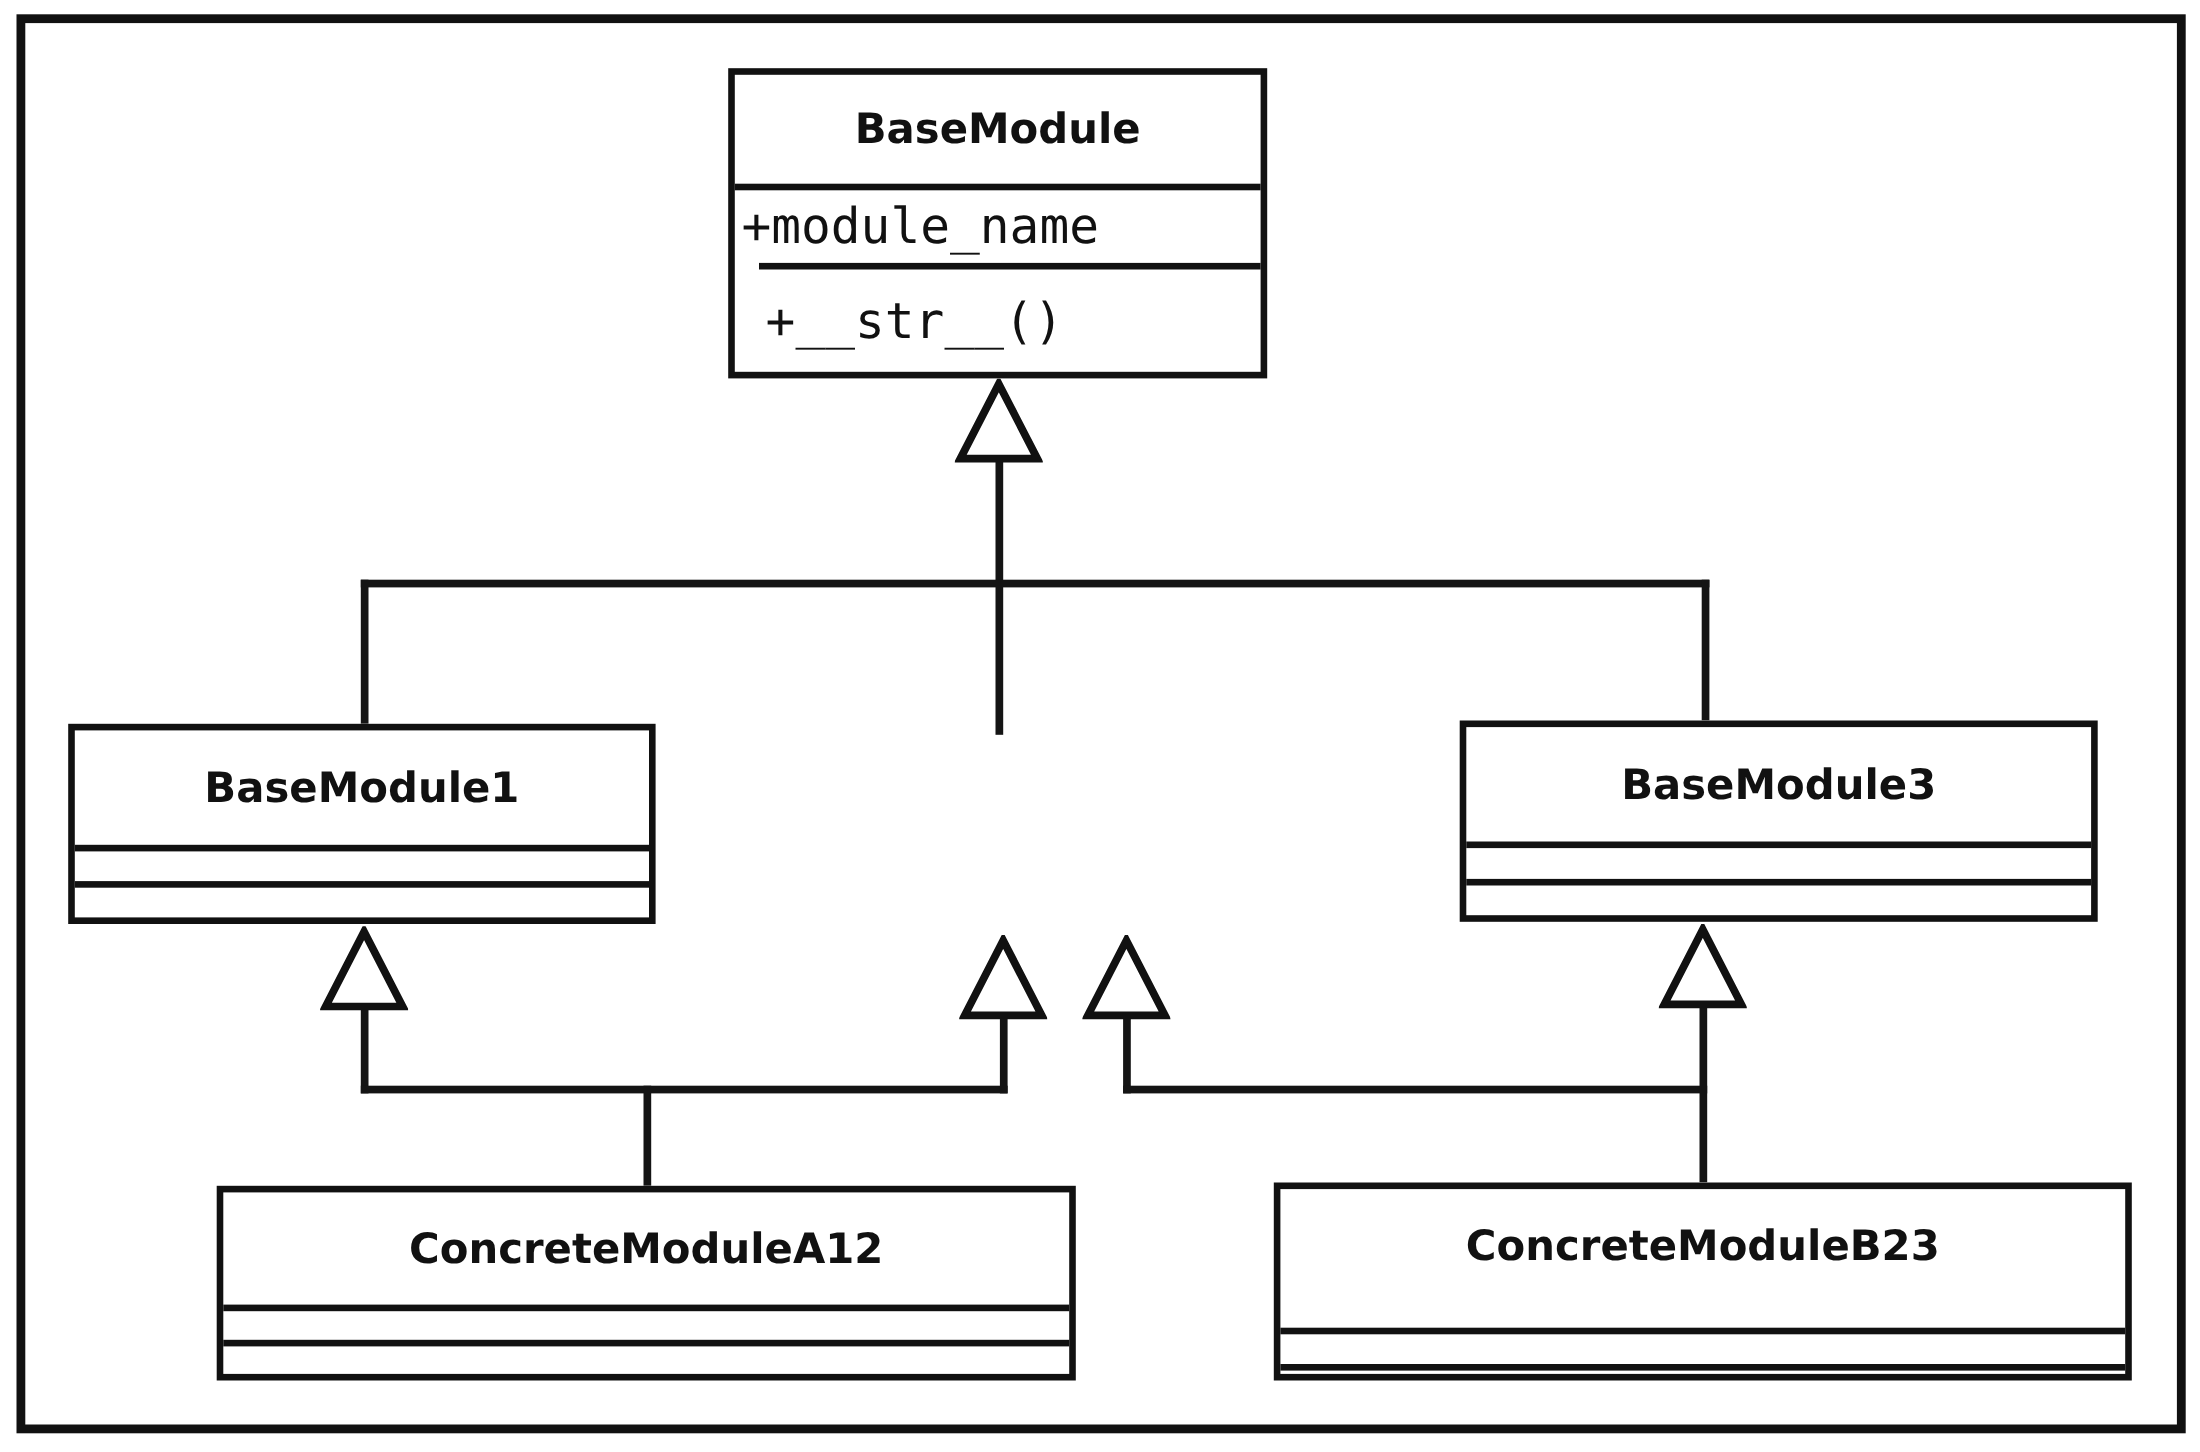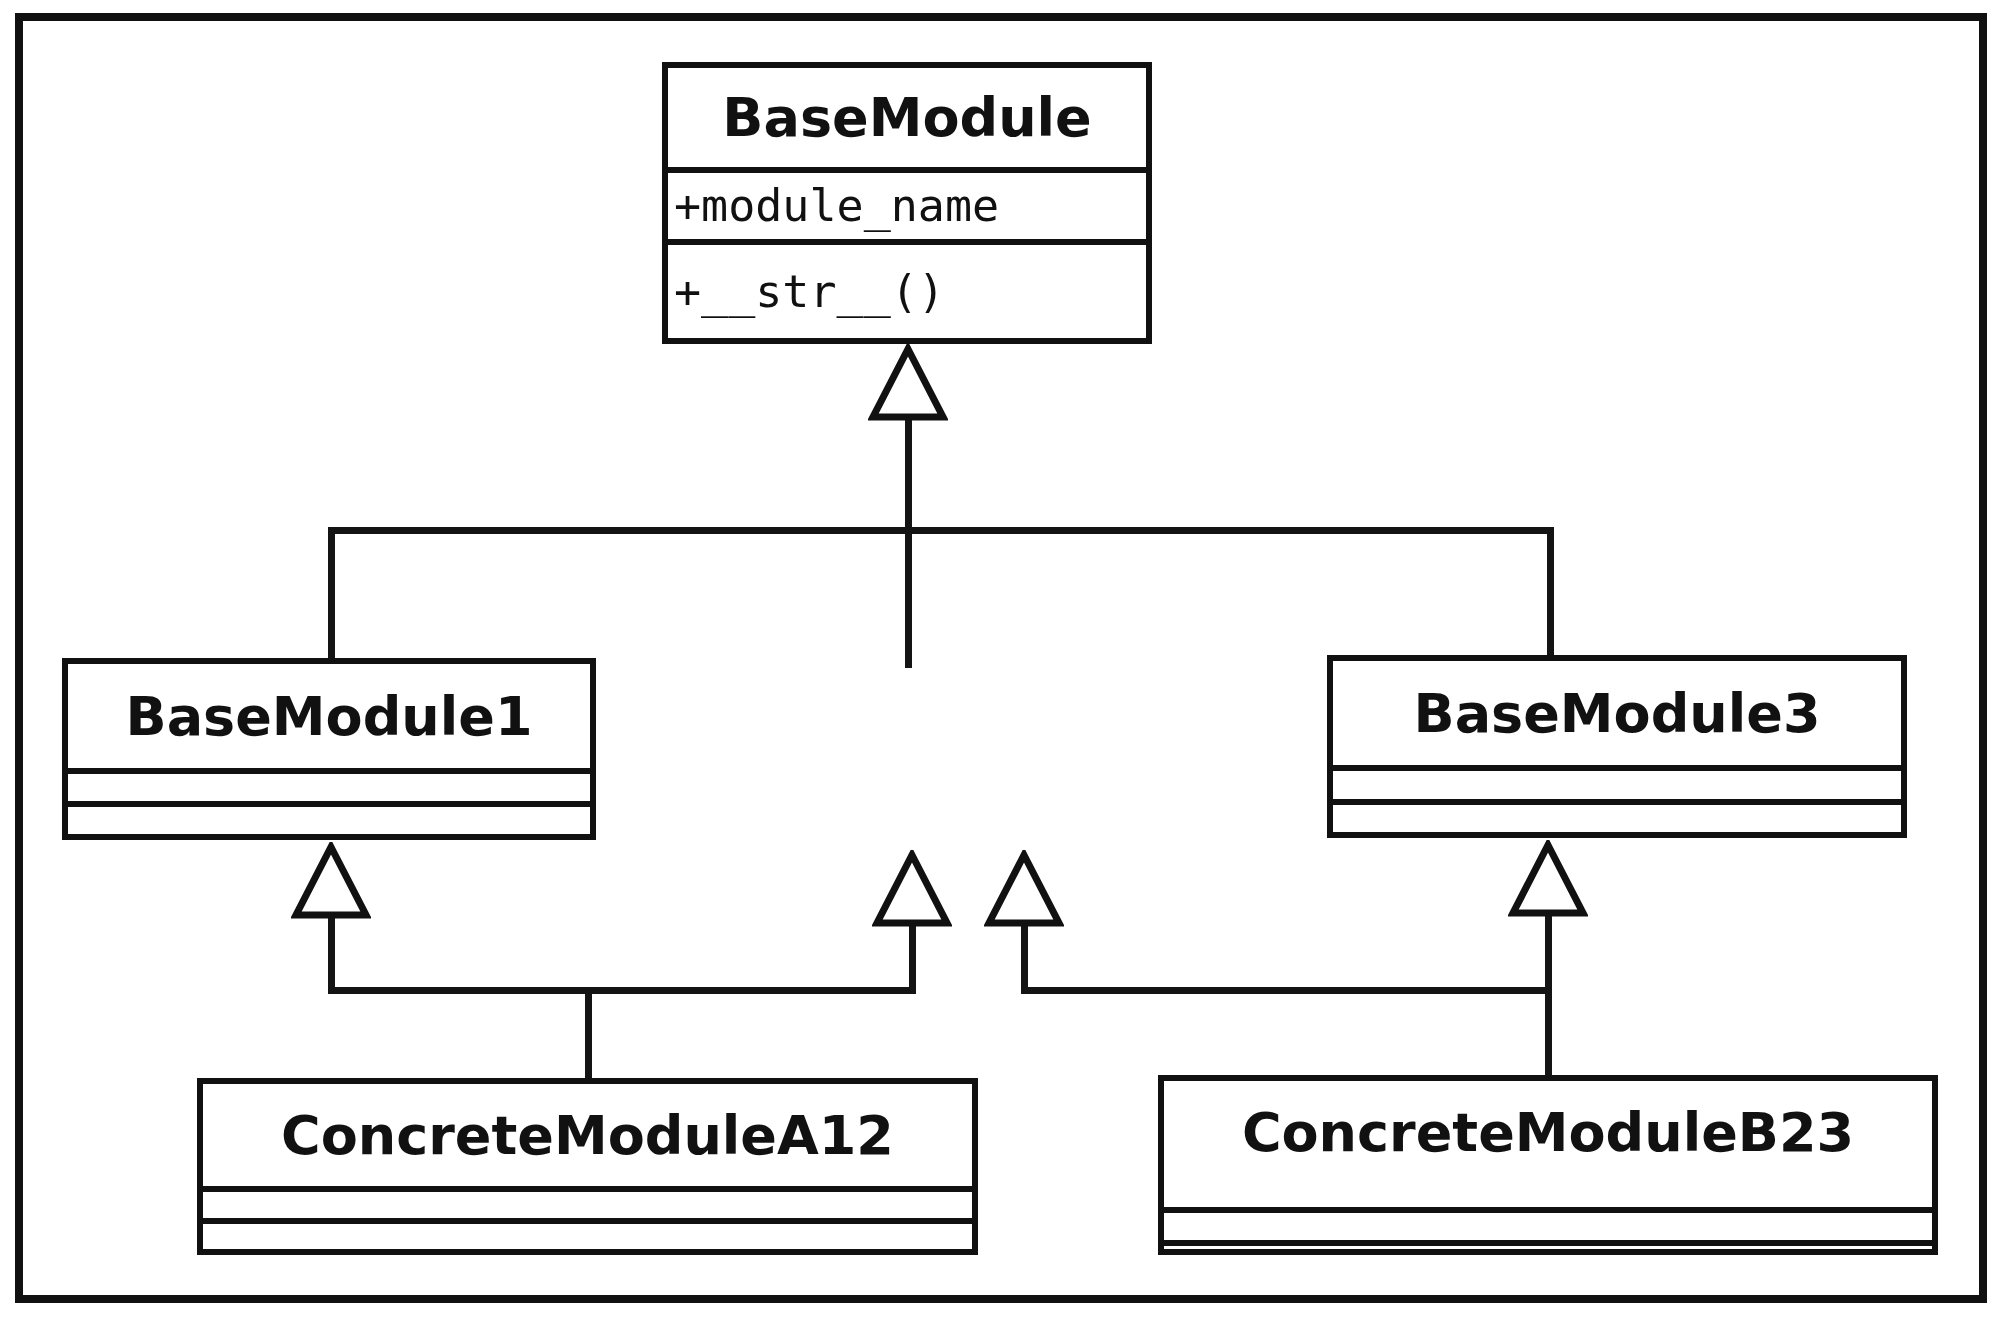--- a/index.html
+++ b/index.html
@@ -43,39 +43,39 @@
     background: #ffffff;
     display: flex;
     flex-direction: column;
   }
   .uml-name {
     box-sizing: border-box;
     display: flex;
     align-items: center;
     justify-content: center;
     font-weight: bold;
-    font-size: 54px;
+    font-size: 38px;
     letter-spacing: 0px;
     white-space: nowrap;
   }
   .uml-compartment {
     box-sizing: border-box;
     border-top: 6px solid #111;
     font-family: "DejaVu Sans Mono", "Liberation Mono", monospace;
     font-size: 45px;
     white-space: nowrap;
     padding-left: 6px;
     display: flex;
     align-items: center;
   }
   
   .box-root   { left: 662px;  top: 62px;   width: 490px; height: 282px; }
   .box-root .uml-name        { height: 108px; }
   .box-root .uml-attrs       { height: 78px; }
-  .box-root .uml-methods     { height: 108px; }
+  .box-root .uml-methods     { height: 108px; margin-left: 22px; }
   
   .box-bm1    { left: 62px;   top: 658px;  width: 534px; height: 182px; text-align: right; }
   .box-bm2    { left: 649px;  top: 668px;  width: 526px; height: 180px; }
   .box-bm3    { left: 1327px; top: 655px;  width: 580px; height: 183px; }
   .box-bm1 .uml-name, .box-bm2 .uml-name, .box-bm3 .uml-name { height: 104px; }
   .box-bm1 .uml-attrs,  .box-bm1 .uml-methods,
   .box-bm2 .uml-attrs,  .box-bm2 .uml-methods,
   .box-bm3 .uml-attrs,  .box-bm3 .uml-methods { height: 33px; flex: 1; }
   
   .box-a12    { left: 197px;  top: 1078px; width: 781px; height: 177px; }

